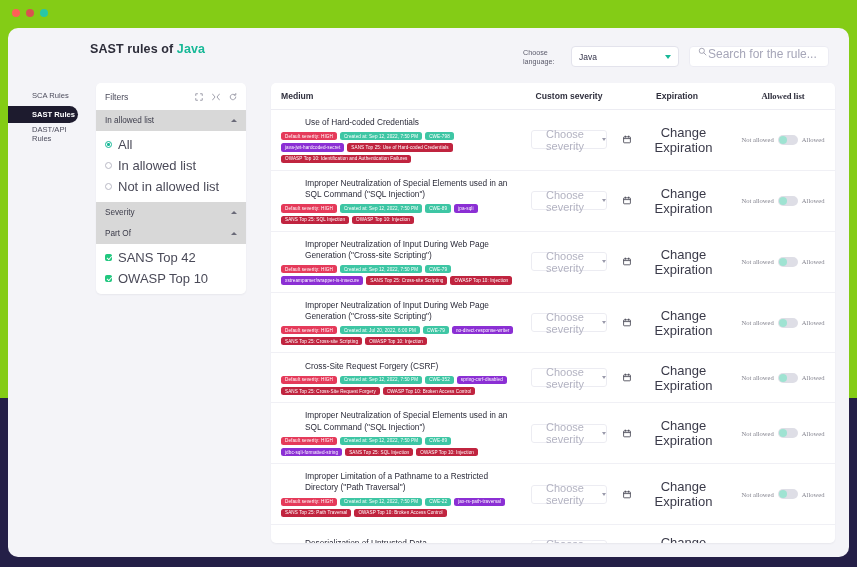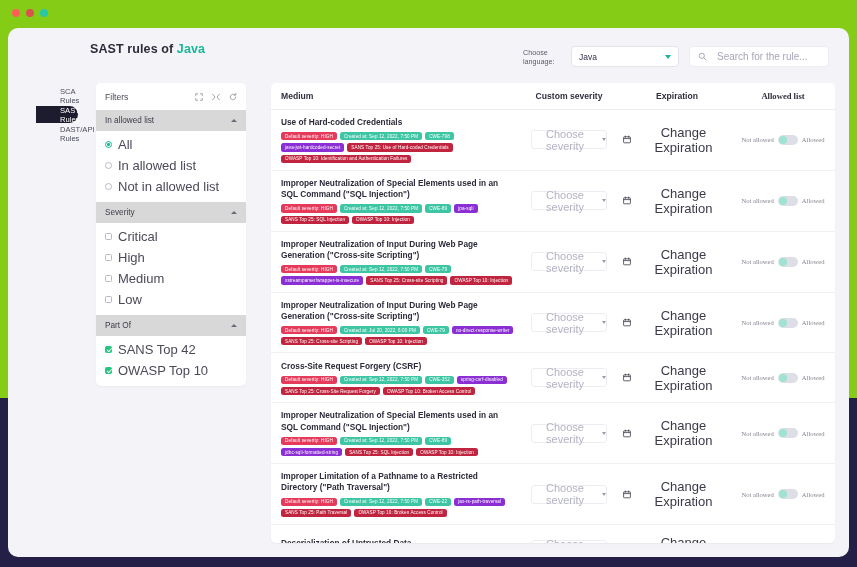--- a/index.html
+++ b/index.html
@@ -57,37 +57,37 @@
     padding: 0 7px; font-size: 8.5px; color: #33334a;
     position: relative;
   }
   .lang-select .caret {
     position: absolute; right: 7px; width: 0; height: 0;
     border-left: 3.2px solid transparent; border-right: 3.2px solid transparent;
     border-top: 4px solid #17b897;
   }
   .search-box {
     width: 140px; height: 21px; background: #fff; border: 1px solid #ececf3;
-    border-radius: 4px; display: flex; align-items: center; gap: 10px;
-    padding: 0 8px; font-size: 10px; color: #a6a6b8;
+    border-radius: 4px; display: flex; gap: 1px;
+    padding: 0 8px; font-size: 12px; color: #a6a6b8;
   }
   .search-box svg { flex-shrink: 0; }
 
   
   #body { flex: 1; display: flex; min-height: 0; }
   #sidebar {
     width: 82px; flex-shrink: 0; padding-top: 14px;
     display: flex; flex-direction: column; gap: 2px;
   }
   .nav-item {
     height: 17px; display: flex; align-items: center;
     padding-left: 24px; font-size: 7.6px; color: #4c4c5c;
-    border-radius: 0 9px 9px 0; margin-right: 12px; cursor: pointer; margin-left: 28px;
-  }
-  .nav-item.active { background: #1d1b2e; color: #fff; font-weight: 400; }
+    border-radius: 0 9px 9px 0; margin-right: 12px; cursor: pointer;
+  }
+  .nav-item.active { background: #1d1b2e; color: #fff; font-weight: 700; }
 
   #content { flex: 1; display: flex; gap: 25px; padding: 10px 14px 14px 6px; min-height: 0; }
 
   
   #filters {
     width: 150px; flex-shrink: 0;
     background: #fff; border-radius: 5px; overflow: hidden;
     align-self: flex-start;
     box-shadow: 0 1px 2px rgba(30,30,60,.06);
   }
@@ -147,22 +147,22 @@
   .col-allow { width: 104px; text-align: center; flex-shrink: 0; font-family: Liberation Serif, serif; }
 
   .tbody { flex: 1; overflow-y: auto; }
   .trow {
     display: flex; align-items: center;
     border-bottom: 1px solid #f0f0f5;
     padding: 7px 0;
     min-height: 50px;
   }
   .rule-name {
-    font-size: 8.3px; font-weight: 700; color: #2b2b39;
-    line-height: 1.35; margin-bottom: 4px;
+    font-size: 8.3px; font-weight: 400; color: #2b2b39;
+    line-height: 1.35; margin-bottom: 4px; margin-left: 24px;
   }
   .tags { display: flex; flex-wrap: wrap; gap: 3px; }
   .tag {
     font-size: 4.6px; color: #fff; border-radius: 2.5px;
     padding: 1.6px 4px; line-height: 1.1; white-space: nowrap;
     letter-spacing: .1px;
   }
   .tag.sev   { background: #e53a5a; }
   .tag.date  { background: #3ec6a4; }
   .tag.cwe   { background: #3ec6a4; }
@@ -287,38 +287,20 @@
                 </div>
                 <div class="opt">
                   <span class="radio"></span>
                   <span>Not in allowed list</span>
                 </div>
               </div>
               <div class="sect-head">
                 <span>Severity</span>
                 <span class="chev"></span>
               </div>
-              <div class="sect-body">
-                <div class="opt">
-                  <span class="cbox"></span>
-                  <span>Critical</span>
-                </div>
-                <div class="opt">
-                  <span class="cbox"></span>
-                  <span>High</span>
-                </div>
-                <div class="opt">
-                  <span class="cbox"></span>
-                  <span>Medium</span>
-                </div>
-                <div class="opt">
-                  <span class="cbox"></span>
-                  <span>Low</span>
-                </div>
-              </div>
               <div class="sect-head">
                 <span>Part Of</span>
                 <span class="chev"></span>
               </div>
               <div class="sect-body">
                 <div class="opt">
                   <span class="cbox on"></span>
                   <span>SANS Top 42</span>
                 </div>
                 <div class="opt">

